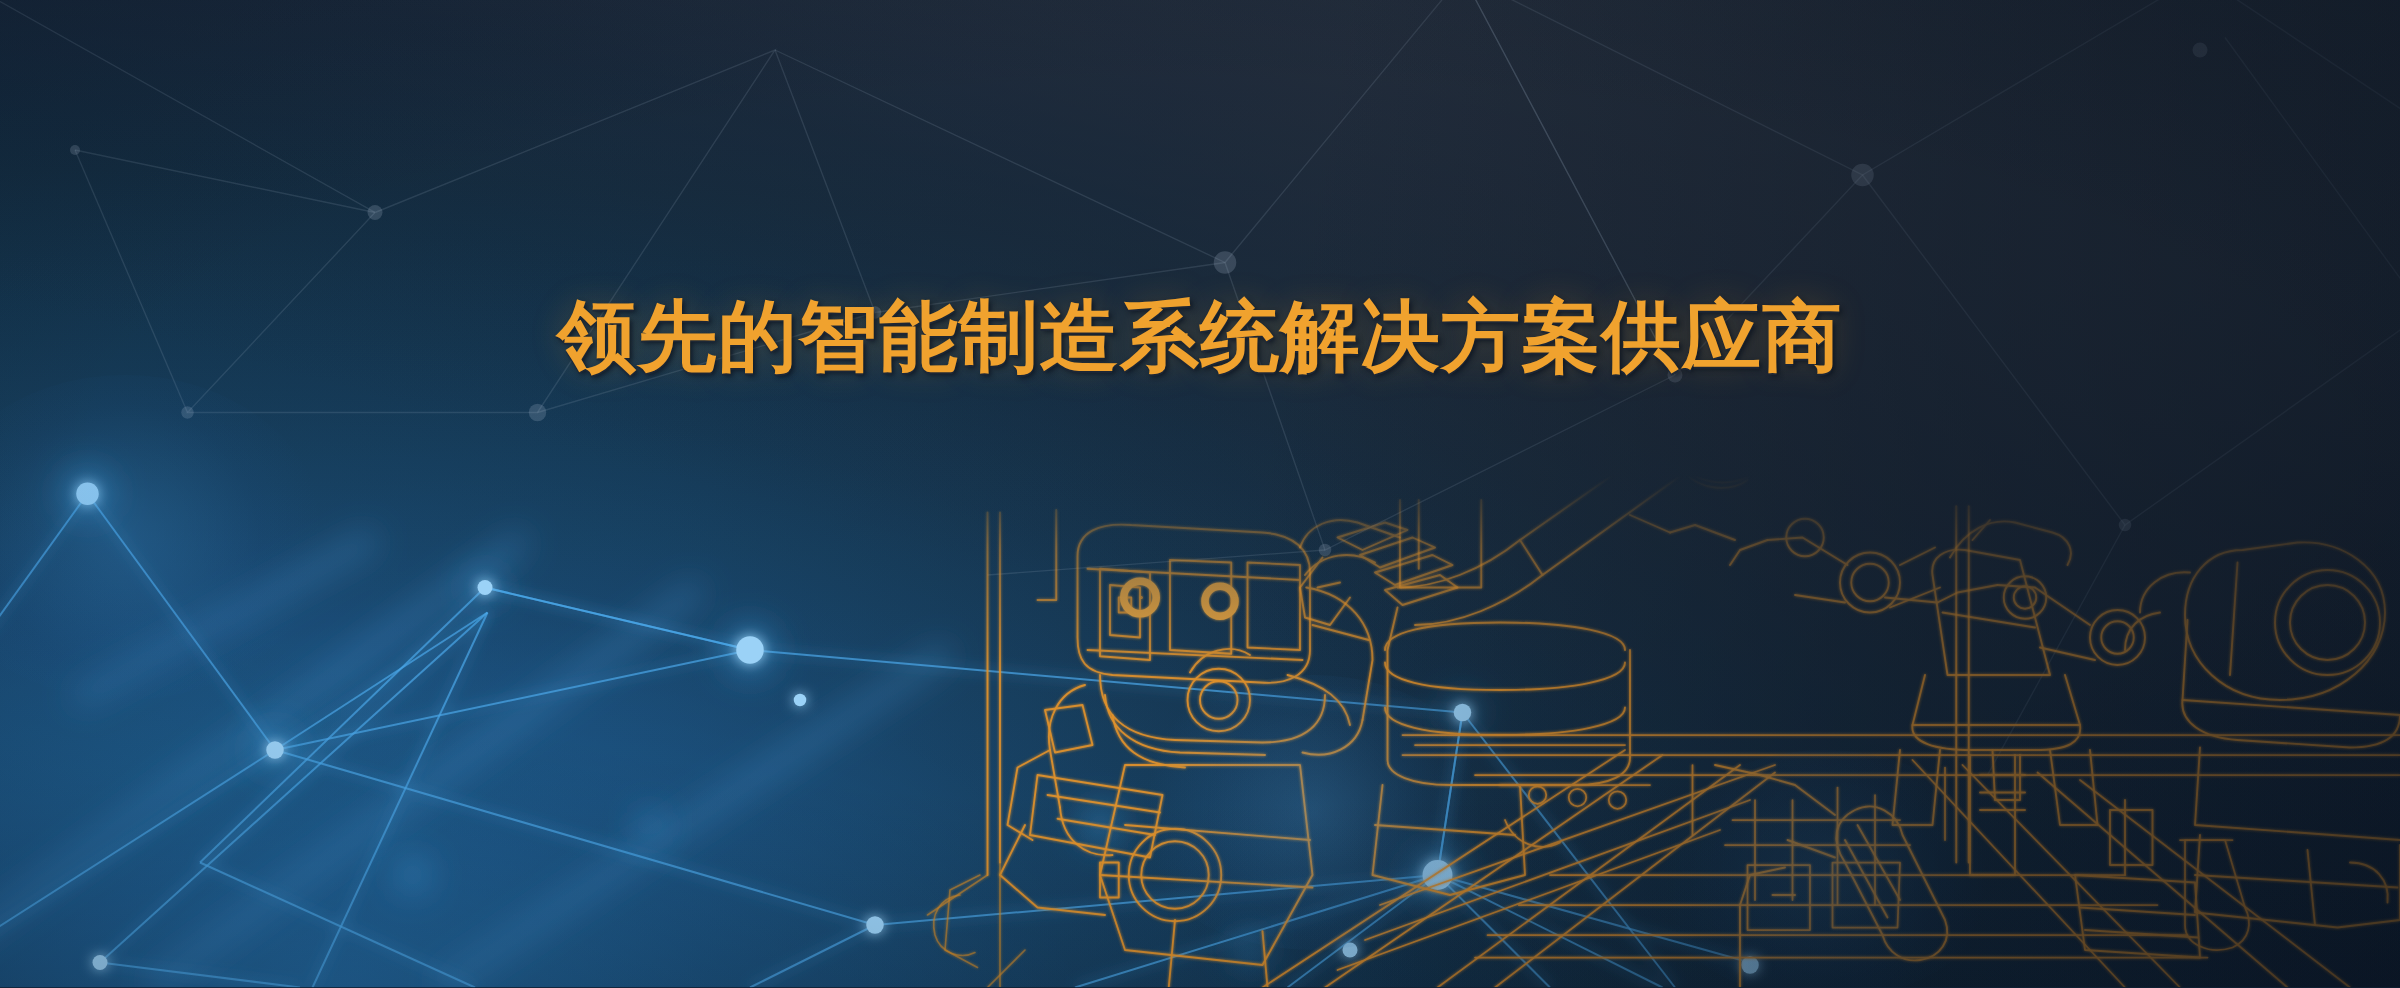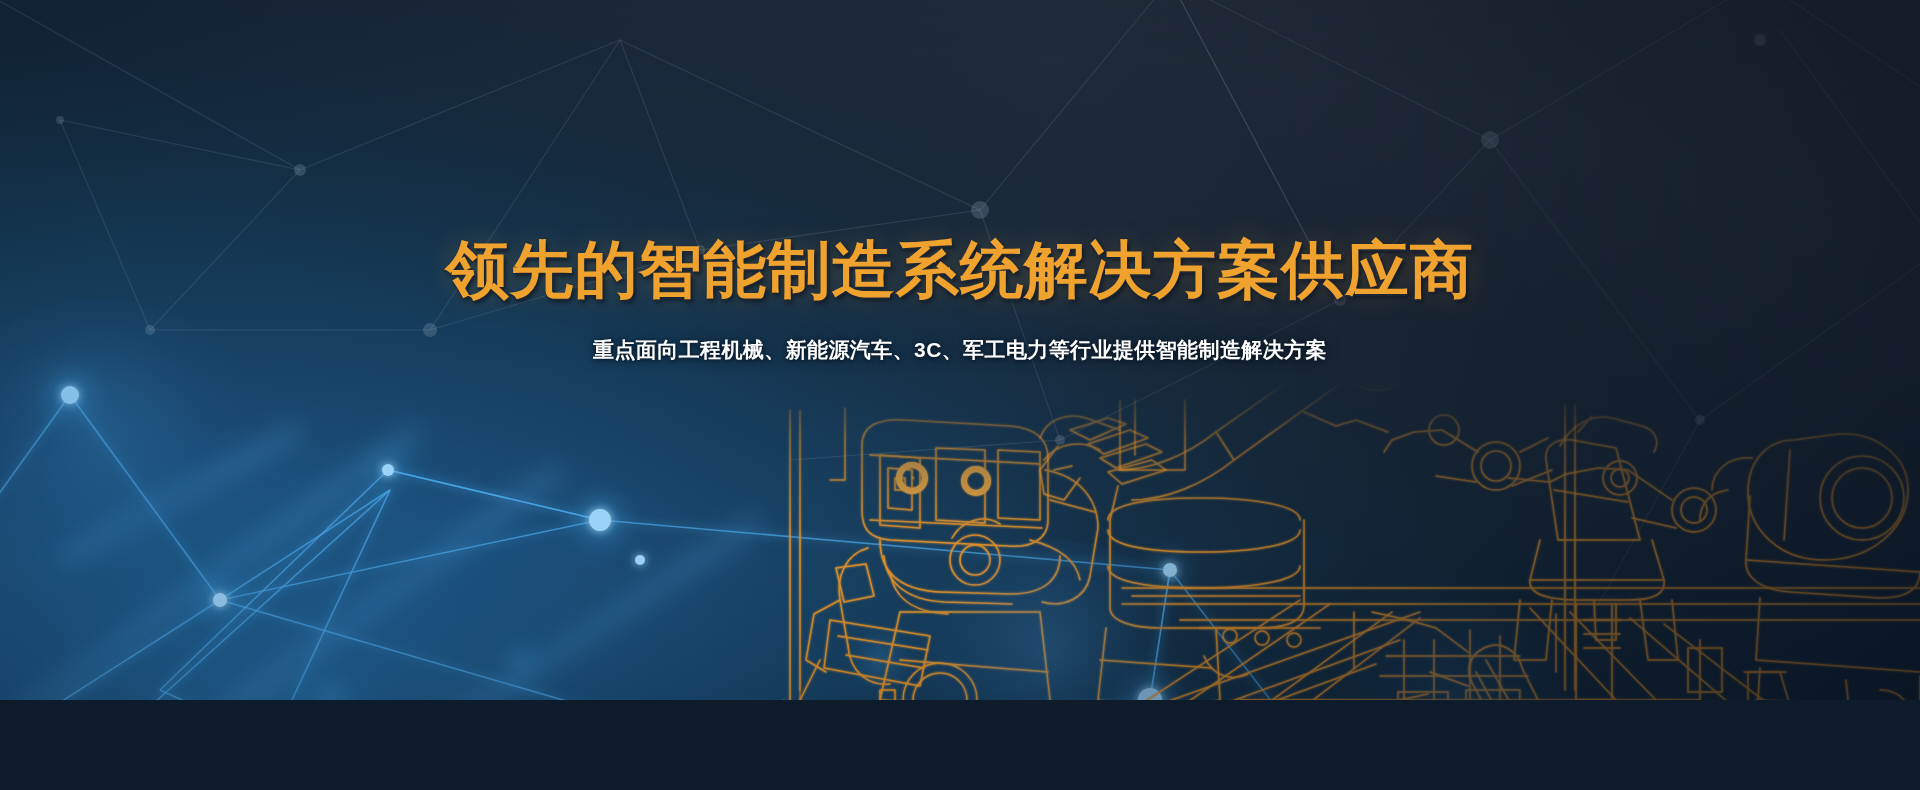--- a/index.html
+++ b/index.html
@@ -2,21 +2,21 @@
 <html><head>
 <meta charset="utf-8">
 <title>Hero Banner</title>
 <style>
   html,body{margin:0;padding:0;background:#0d1b2a;}
   *{box-sizing:border-box;}
 
   .stage{
     position:relative;
     width:1920px;
-    height:700px;
+    height:790px;
     overflow:hidden;
     font-family:"Liberation Sans","DejaVu Sans",sans-serif;
     background:#14293f;
   }
 
   
   .bg-base{
     position:absolute; inset:0;
     background:
       radial-gradient(125% 105% at 8% 78%, #1d567f 0%, #1a4a72 14%, #17405f 28%, #143650 42%, #122c41 58%, #11243a 74%, #101e31 100%);
@@ -440,16 +440,15 @@
 
   <div class="glow" style="left:900px;top:540px;width:300px;height:220px;background:radial-gradient(circle,rgba(70,150,215,0.30) 0%,rgba(40,110,175,0.14) 45%,rgba(20,60,100,0) 72%);"></div>
   <div class="glow" style="left:1320px;top:600px;width:280px;height:200px;background:radial-gradient(circle,rgba(60,135,200,0.22) 0%,rgba(30,90,150,0.10) 50%,rgba(16,48,82,0) 75%);"></div>
   <div class="glow" style="left:-60px;top:300px;width:320px;height:260px;background:radial-gradient(circle,rgba(58,140,205,0.26) 0%,rgba(30,90,150,0.10) 52%,rgba(16,48,82,0) 76%);"></div>
 
   <div class="bg-darkright"></div>
   <div class="bg-vignette"></div>
 
   <div class="copy">
     <h1 class="headline">领先的智能制造系统解决方案供应商</h1>
-    <p class="subline">重点面向工程机械、新能源汽车、3C、军工电力等行业提供智能制造解决方案</p>
   </div>
 
 </div>
 
 </body></html>

